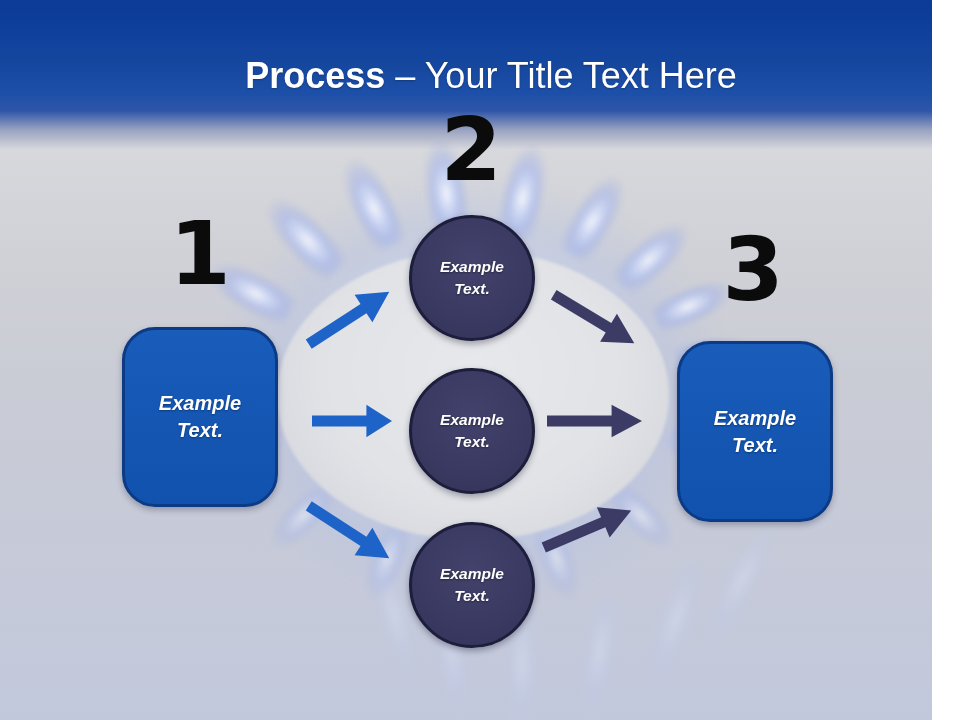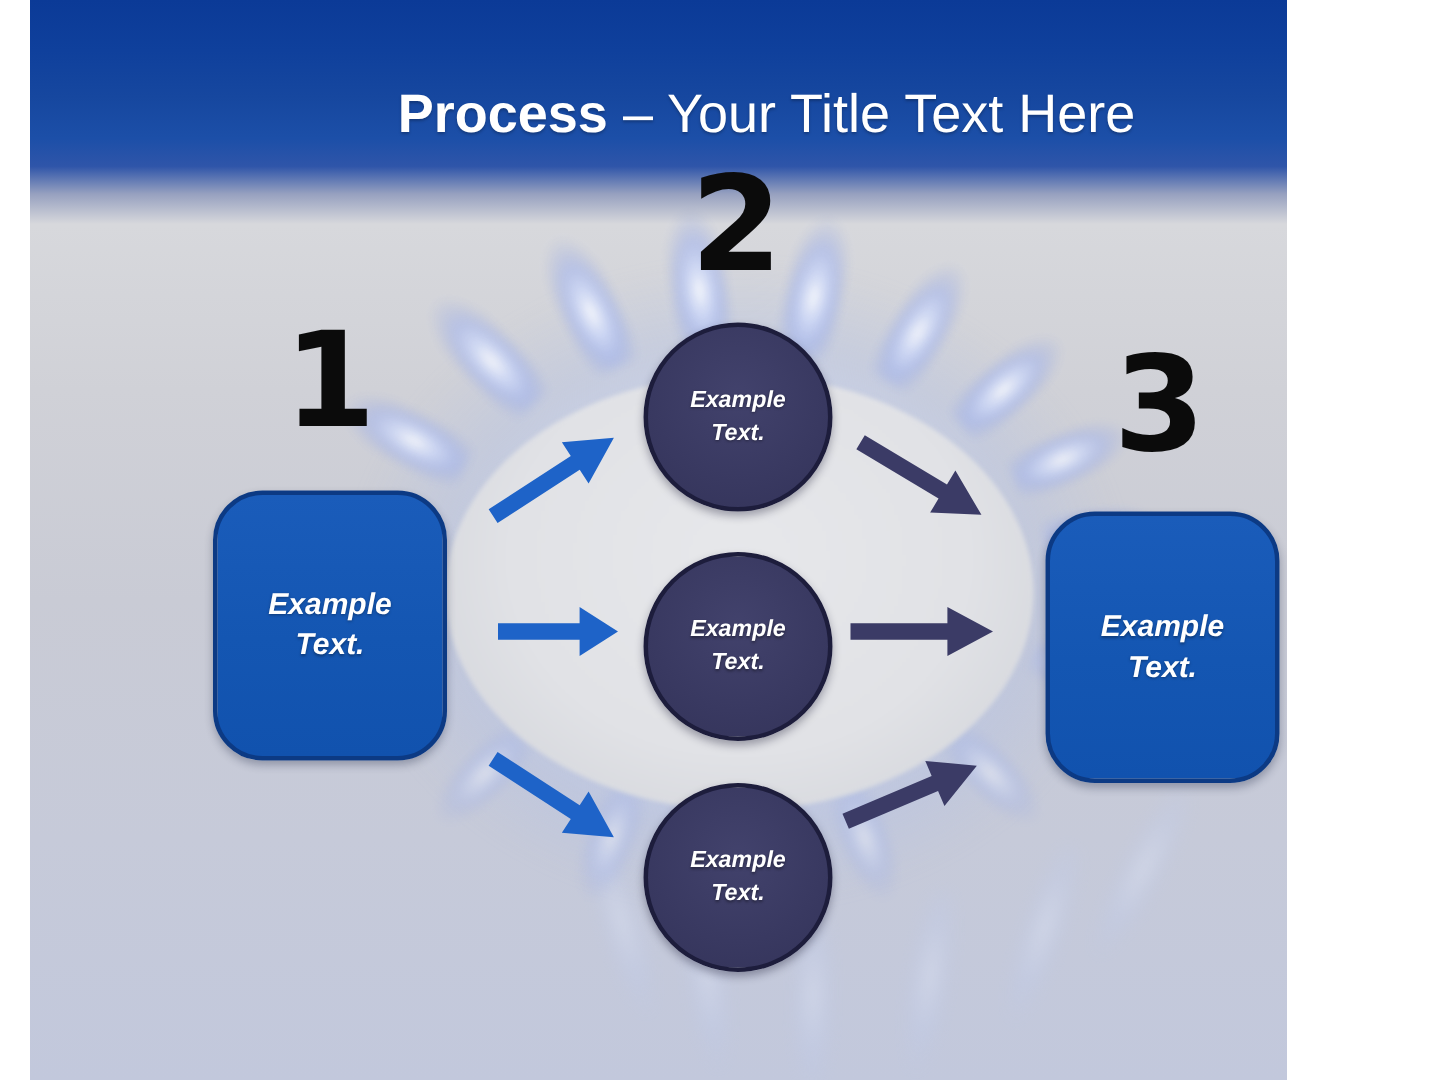--- a/index.html
+++ b/index.html
@@ -1,22 +1,21 @@
 <!DOCTYPE html>
 <html><head>
 <meta charset="utf-8">
 <style>
   html,body{margin:0;padding:0;}
   .slide{
     position:relative;
-    width:838px;height:720px;
+    width:932px;height:720px;
     overflow:hidden;
     font-family:"Liberation Sans", sans-serif;
     background:linear-gradient(180deg,#d7d8dc 150px,#d0d1d7 260px,#c9cbd5 400px,#c6cad9 560px,#c2c8dc 720px);
-    margin-left:20px;
   }
 
   
   .header{
     position:absolute;left:0;top:0;width:960px;height:154px;z-index:3;
     background:linear-gradient(180deg,#0b3a97 0%,#0f409c 22%,#16479f 42%,#1c4fa8 60%,#2f55a9 72%,rgba(98,115,168,.55) 84%,rgba(214,215,219,0) 97%);
     pointer-events:none;
   }
   .title{
     position:absolute;left:0;top:54px;width:100%;

